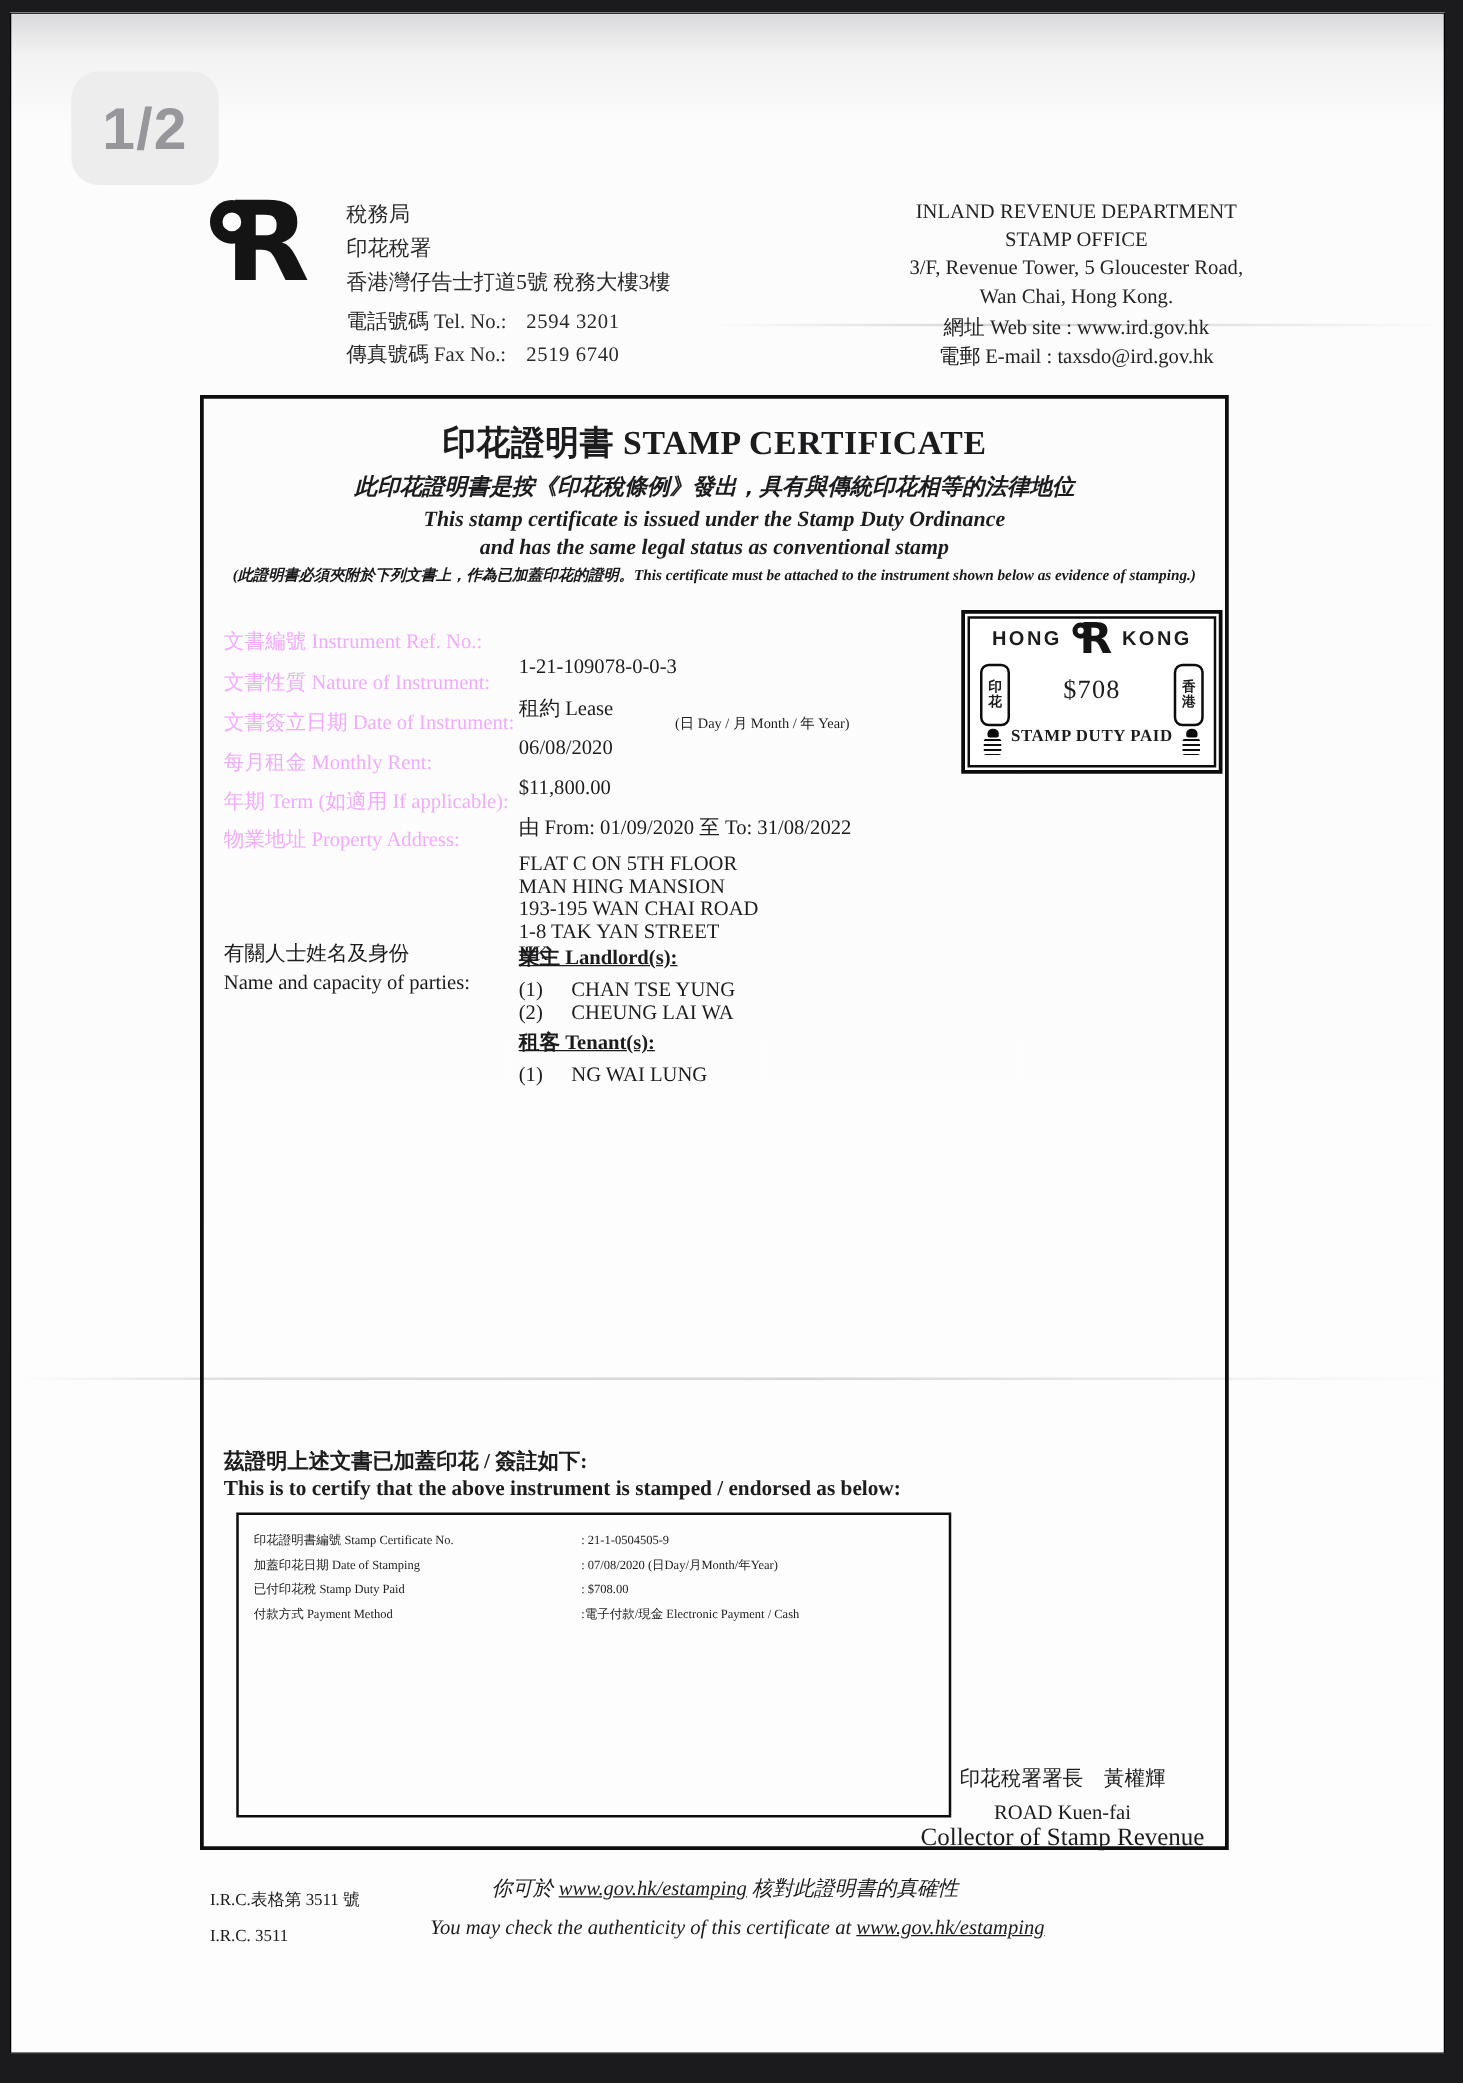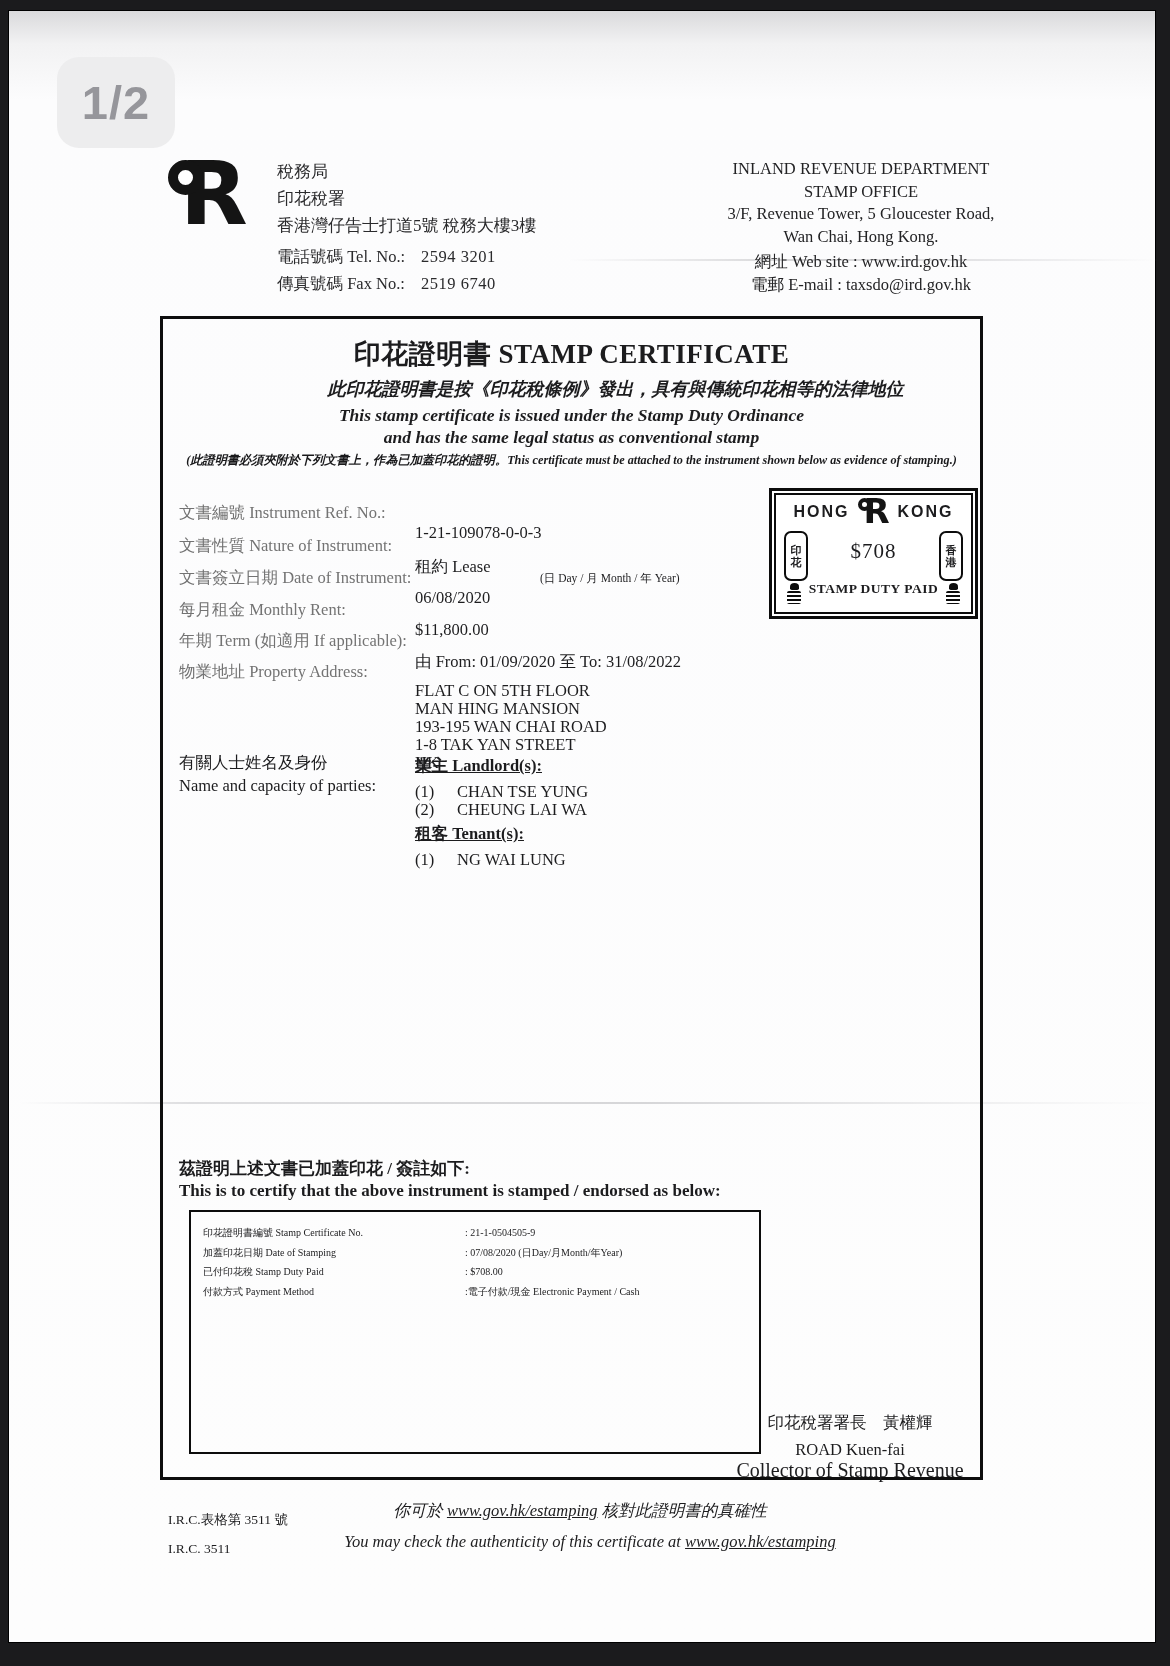--- a/index.html
+++ b/index.html
@@ -51,29 +51,29 @@
     font-size:16.5px;line-height:22.5px;color:#232325;}
   .hdr-right .sm{margin-top:3px;}
 
   .cert-box{
     position:absolute;left:160px;top:316px;width:817px;height:1158px;
     border:3px solid #0e0e0e;background:transparent;
   }
   .cert-title{position:absolute;left:0;top:17px;width:100%;text-align:center;
     font-size:27px;font-weight:700;letter-spacing:.5px;}
   .cert-sub-zh{position:absolute;left:0;top:58px;width:100%;text-align:center;
-    font-size:18px;font-weight:700;font-style:italic;padding-left:44px;}
+    font-size:18px;font-weight:700;font-style:italic;}
   .cert-sub-en1{position:absolute;left:0;top:86px;width:100%;text-align:center;
     font-size:17.5px;font-weight:700;font-style:italic;}
   .cert-sub-en2{position:absolute;left:0;top:108px;width:100%;text-align:center;
     font-size:17.5px;font-weight:700;font-style:italic;}
   .cert-note{position:absolute;left:0;top:133px;width:100%;text-align:center;
     font-size:12.2px;font-weight:700;font-style:italic;color:#19191b;}
 
-  .f-label{position:absolute;left:16px;font-size:16.5px;color:#737373;white-space:nowrap;}
+  .f-label{position:absolute;left:16px;font-size:16.5px;color:#f0abfc;white-space:nowrap;}
   .f-value{position:absolute;left:252px;font-size:16.5px;color:#1d1d1f;white-space:nowrap;margin-top:21px;}
   .f-note{position:absolute;left:377px;font-size:11.5px;color:#1d1d1f;white-space:nowrap;}
   .addr-lines{line-height:18px;}
   .party-label{position:absolute;left:16px;top:432px;font-size:16.5px;line-height:23px;}
   .party-col{position:absolute;left:252px;top:436px;font-size:16.5px;}
   .party-head{font-weight:700;text-decoration:underline;margin:0 0 6px 0;}
   .party-head.t2{margin-top:5px;}
   .party-row{display:flex;line-height:17.5px;}
   .party-row .no{width:42px;}
 

